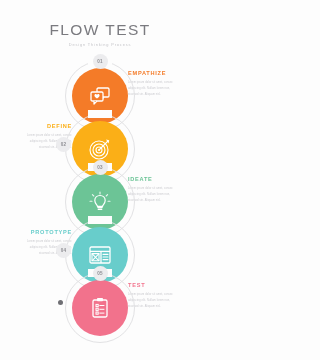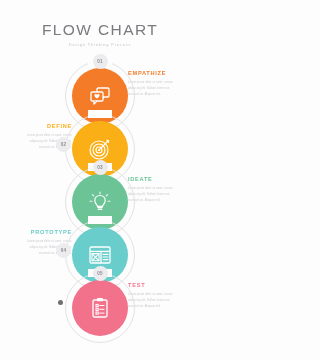--- a/index.html
+++ b/index.html
@@ -77,21 +77,21 @@
   }
   .body{font-size:2.6px;line-height:2.3;color:#c9c9cd;letter-spacing:.12px;}
   .body span{display:block;}
 </style>
 </head>
 <body>
 
 <div class="page">
 
   <div class="header">
-    <div class="title">FLOW CHART</div>
+    <div class="title">FLOW TEST</div>
     <div class="subtitle">Design Thinking Process</div>
   </div>
 
   <div class="flow">
 
     <div class="step">
       <div class="txt right">
         <div class="heading" style="color: rgb(244, 123, 40);">EMPATHIZE</div>
         <div class="body">
           <span>Lorem ipsum dolor sit amet, consec</span>

